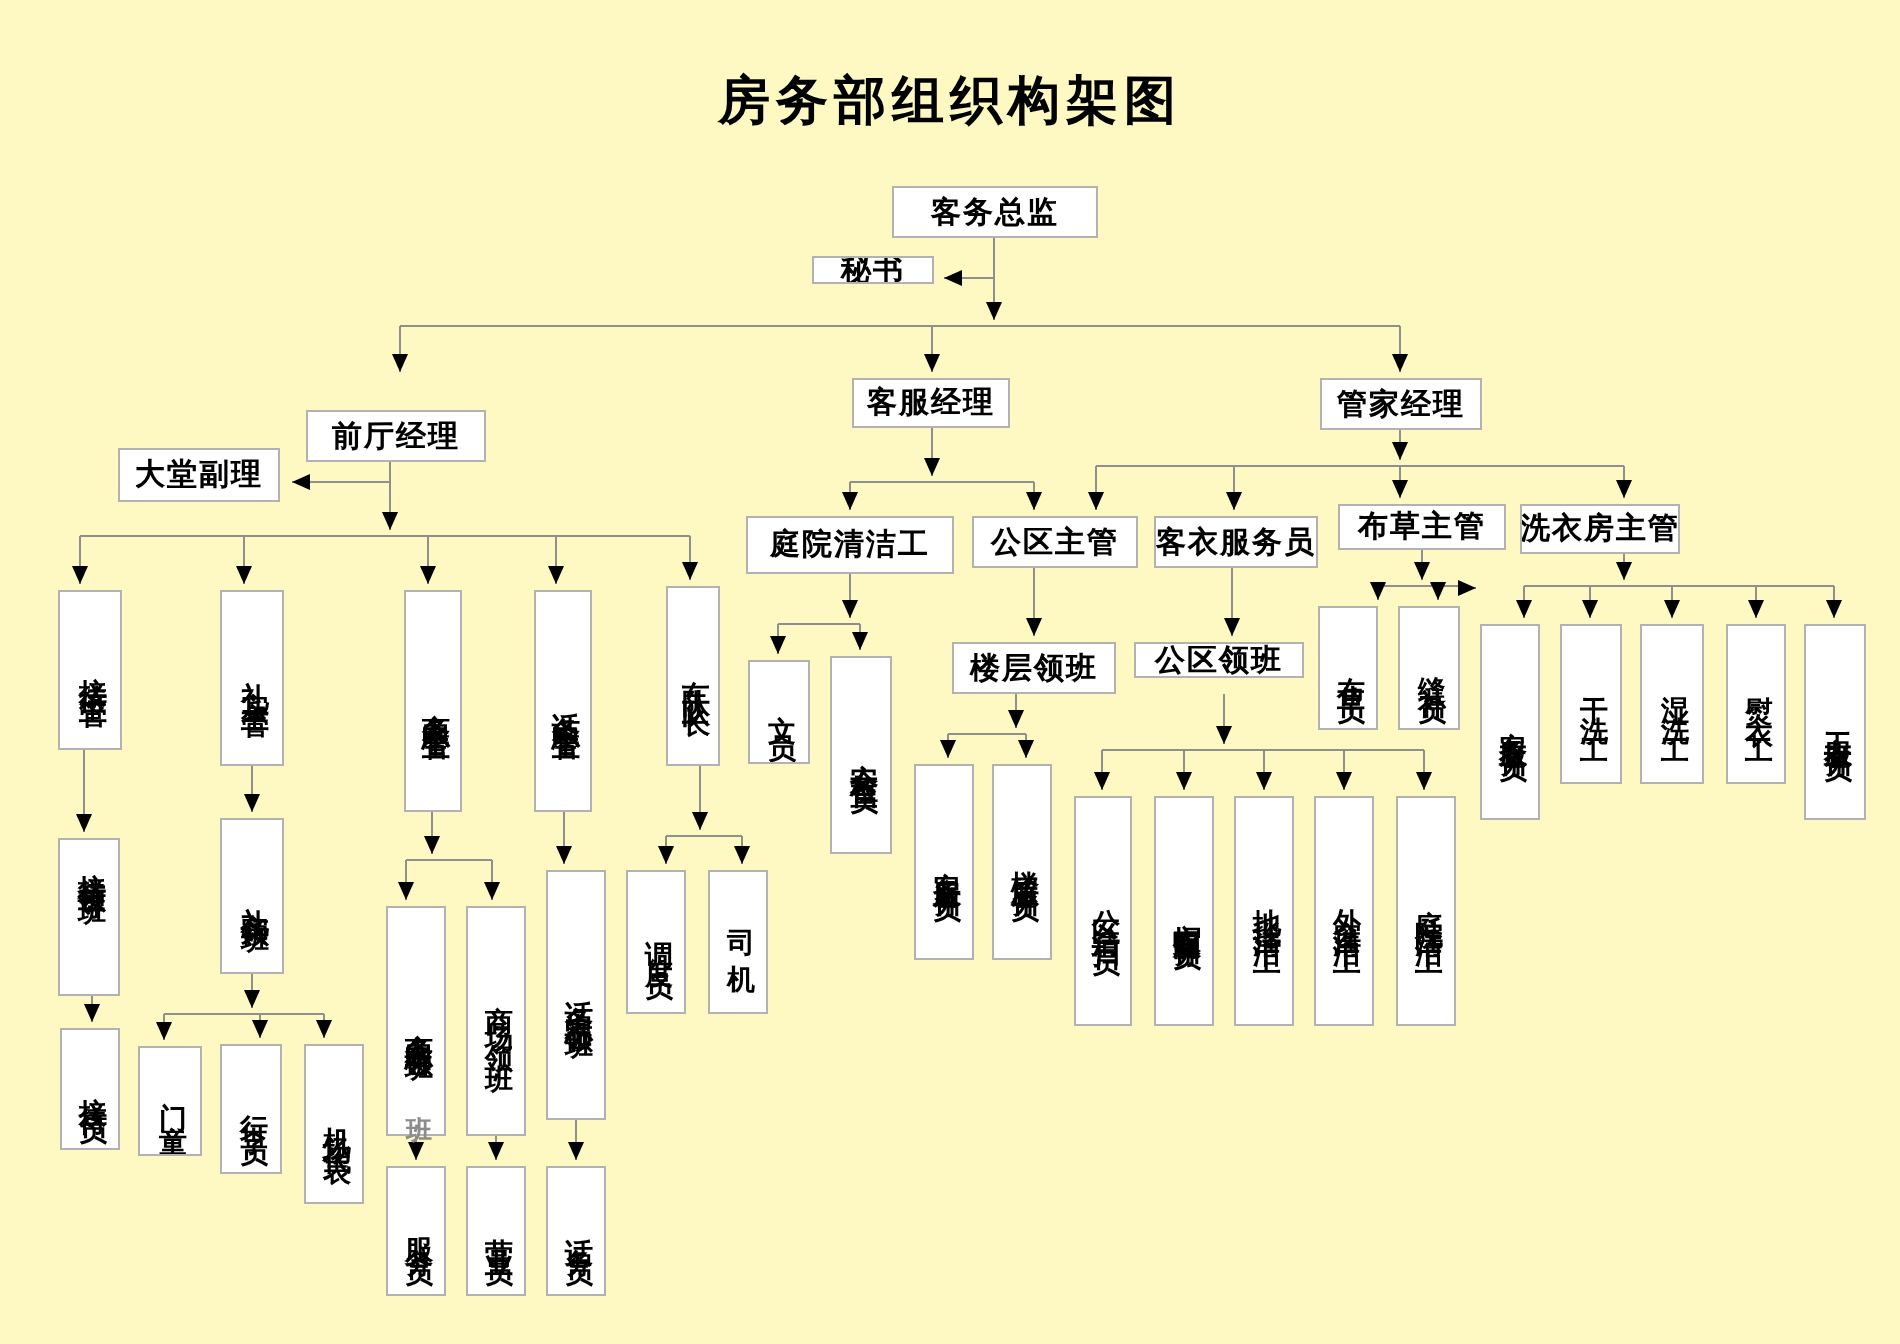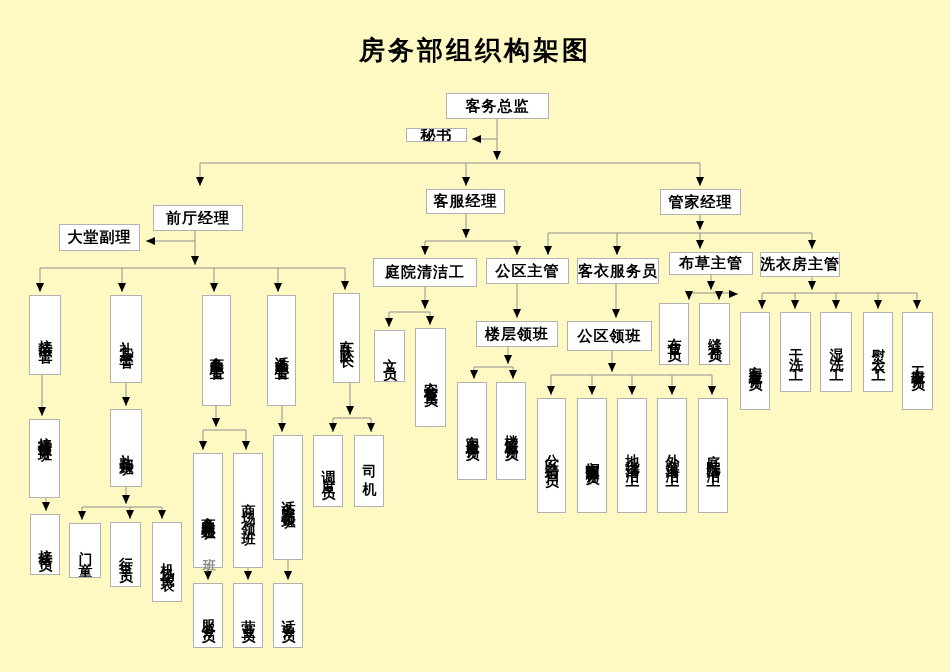--- a/index.html
+++ b/index.html
@@ -156,21 +156,21 @@
   <div class="node h" style="left:153px;top:205px;width:90px;height:26px">前厅经理</div>
   <div class="node h" style="left:426px;top:189px;width:79px;height:25px">客服经理</div>
   <div class="node h" style="left:660px;top:189px;width:81px;height:26px">管家经理</div>
   <div class="node h" style="left:59px;top:224px;width:81px;height:27px">大堂副理</div>
   <div class="node h" style="left:373px;top:258px;width:104px;height:29px">庭院清洁工</div>
   <div class="node h" style="left:486px;top:258px;width:83px;height:26px">公区主管</div>
   <div class="node h" style="left:577px;top:258px;width:82px;height:26px">客衣服务员</div>
   <div class="node h" style="left:669px;top:252px;width:84px;height:23px">布草主管</div>
   <div class="node h" style="left:760px;top:252px;width:80px;height:25px">洗衣房主管</div>
   <div class="node h" style="left:476px;top:321px;width:82px;height:26px">楼层领班</div>
-  <div class="node h" style="left:567px;top:321px;width:85px;height:30px">公区领班</div>
+  <div class="node h" style="left:567px;top:321px;width:85px;height:18px">公区领班</div>
 
   <div class="node v" style="left:29px;top:295px;width:32px;height:80px;letter-spacing:4px">接待主管</div>
   <div class="node v" style="left:110px;top:295px;width:32px;height:88px;letter-spacing:5px">礼宾主管</div>
   <div class="node v" style="left:202px;top:295px;width:29px;height:111px;letter-spacing:2px">商务中心主管</div>
   <div class="node v" style="left:267px;top:295px;width:29px;height:111px;letter-spacing:2px">话务中心主管</div>
   <div class="node v" style="left:333px;top:293px;width:27px;height:90px;letter-spacing:5px">车队队长</div>
   <div class="node v" style="left:374px;top:330px;width:31px;height:52px;letter-spacing:10px">文员</div>
   <div class="node v" style="left:415px;top:328px;width:31px;height:99px;letter-spacing:3px">安全检查员</div>
   <div class="node v" style="left:659px;top:303px;width:30px;height:62px;letter-spacing:5px">布草员</div>
   <div class="node v" style="left:699px;top:303px;width:31px;height:62px;letter-spacing:5px">缝补员</div>

